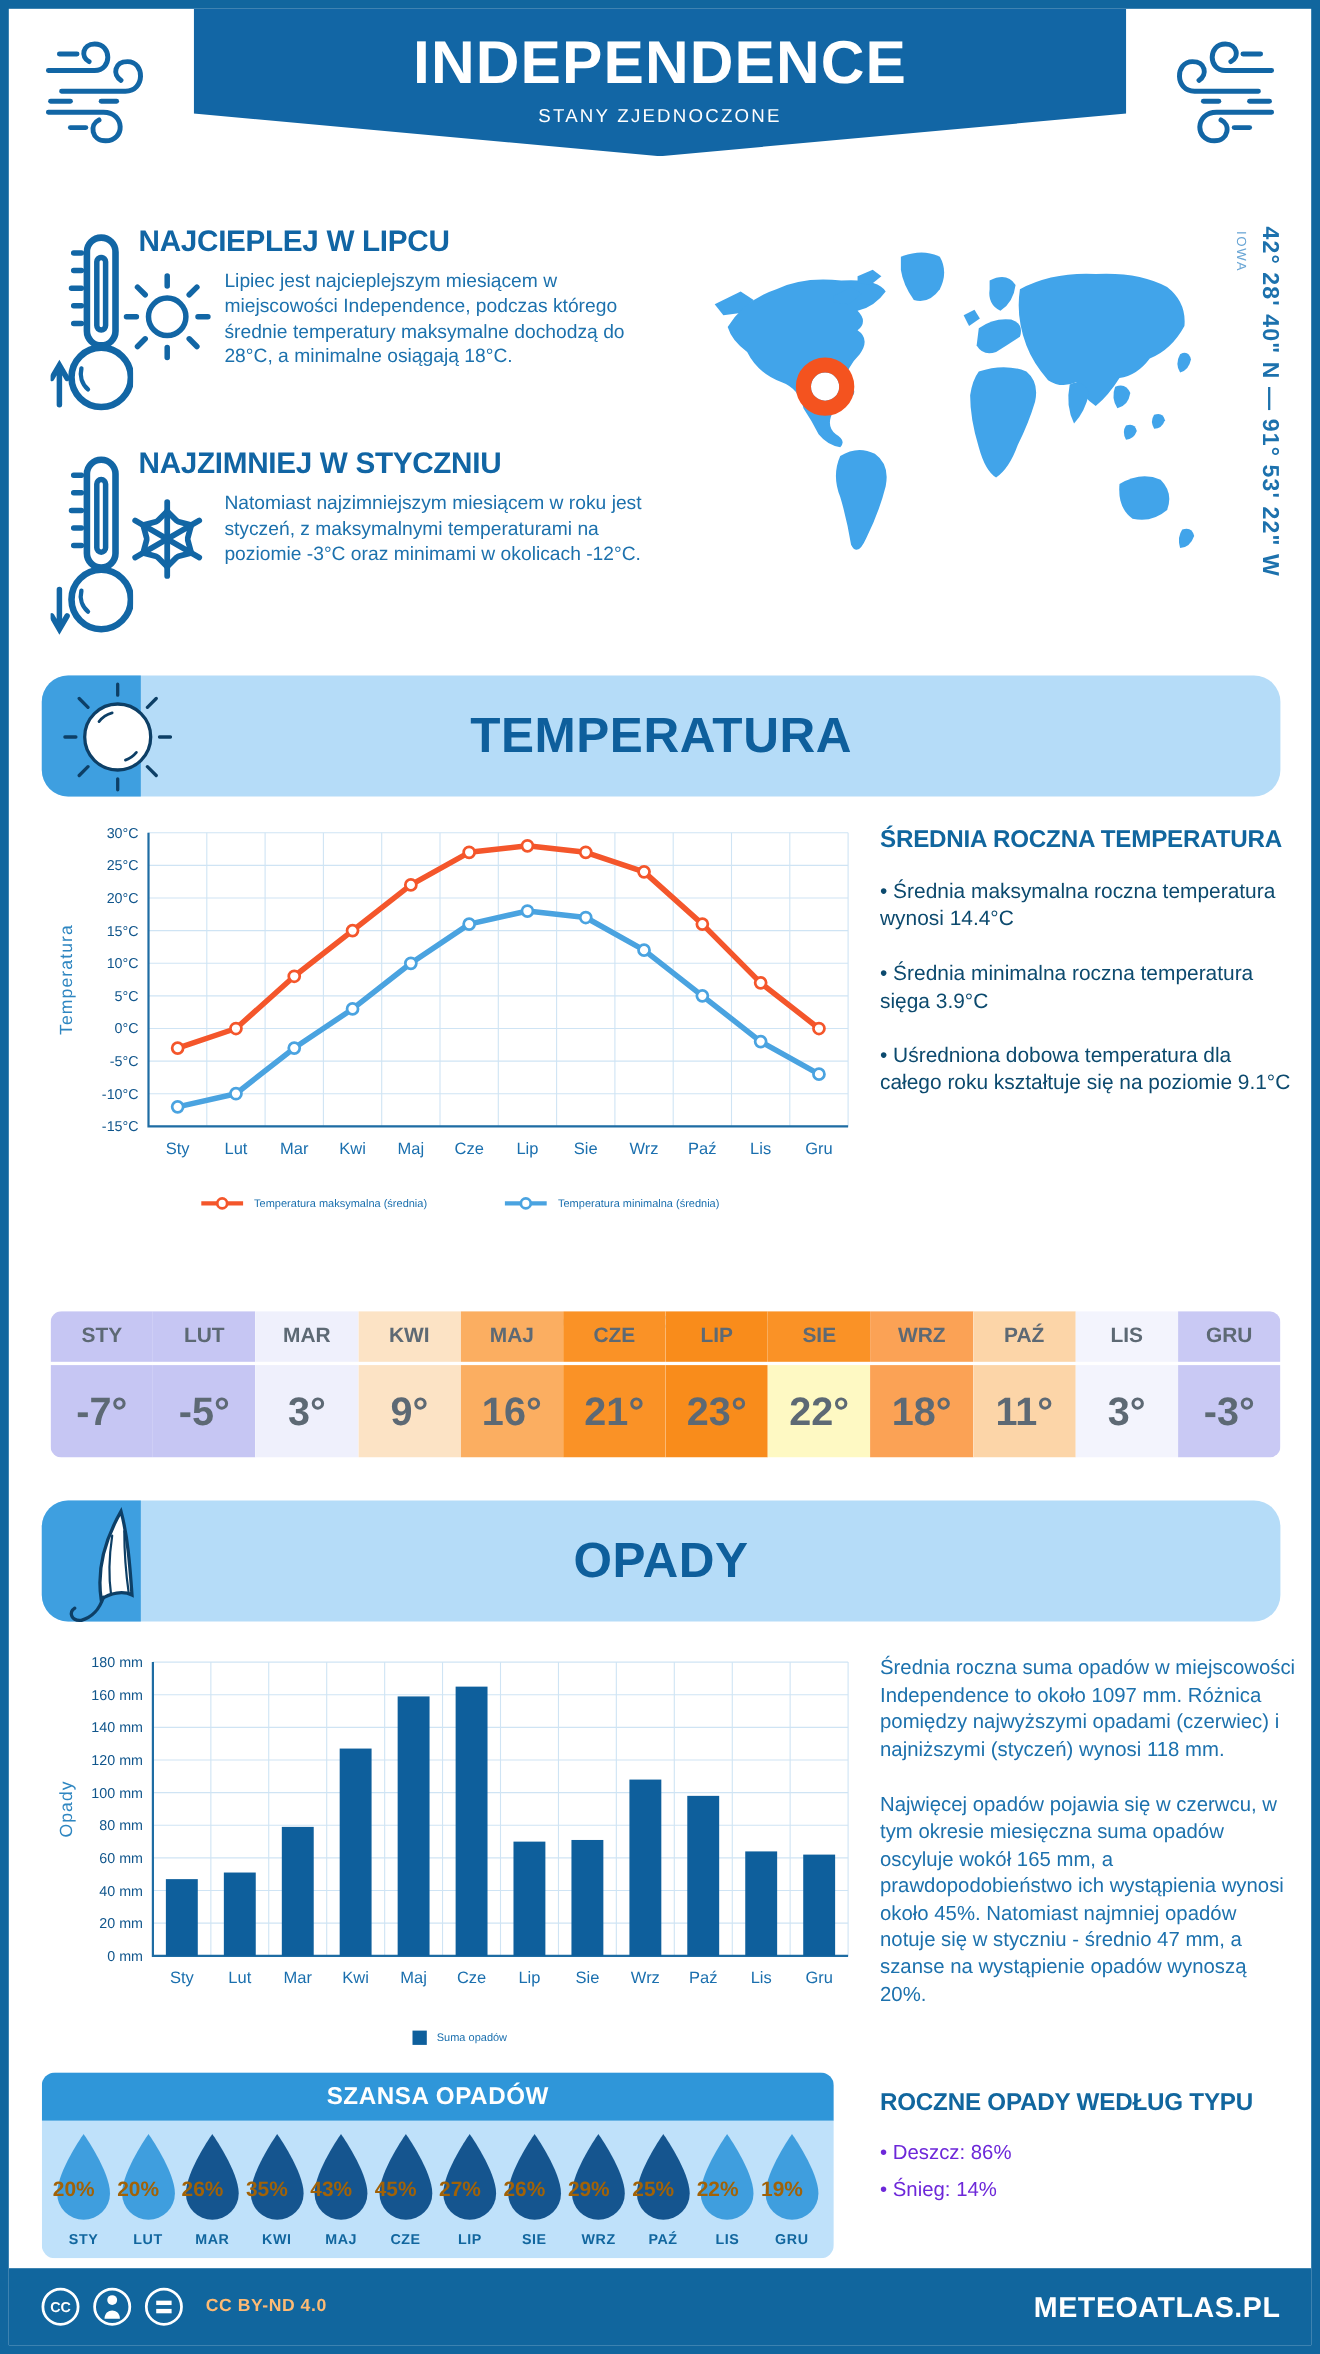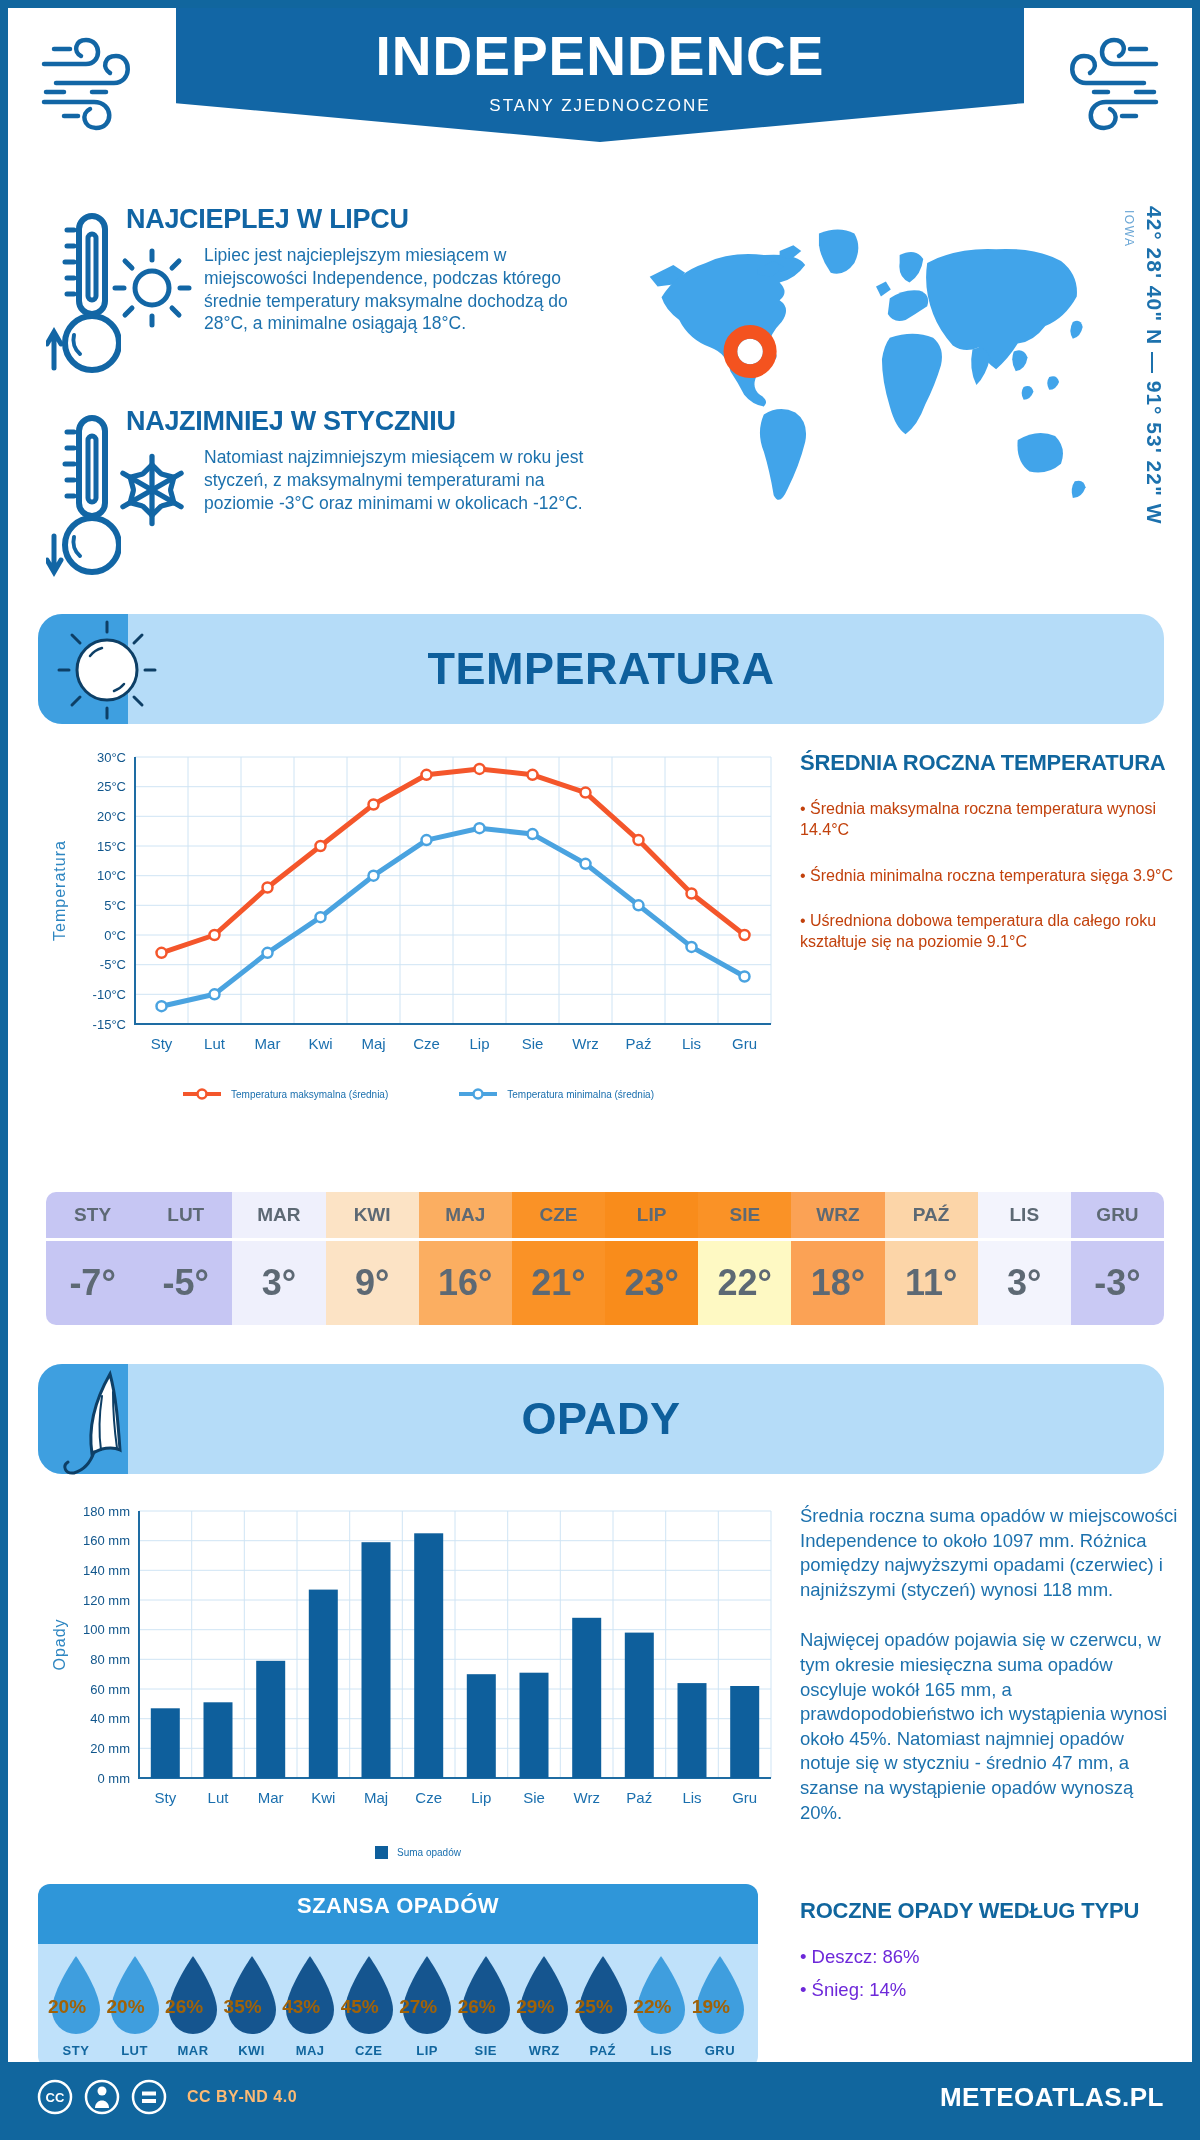--- a/index.html
+++ b/index.html
@@ -40,36 +40,36 @@
   #temp-chart{position:absolute;left:35px;top:733px;width:750px;height:335px;}
   #temp-legend{position:absolute;left:35px;top:1080px;width:750px;display:flex;justify-content:center;gap:70px;}
   #precip-chart{position:absolute;left:35px;top:1487px;width:750px;height:335px;}
   #precip-legend{position:absolute;left:35px;top:1838px;width:750px;display:flex;justify-content:center;}
   .leg{display:flex;align-items:center;gap:9px;font-size:10px;color:#1a6fae;}
   .leg .sq{width:13px;height:13px;display:inline-block;}
 
   
   .rcol-h{font-size:22px;font-weight:bold;color:#11669e;letter-spacing:-0.2px;margin:0 0 22px 0;}
   #annual{position:absolute;left:792px;top:742px;width:376px;}
-  #annual .bullet{font-size:16px;color:#c2410c;line-height:1.33;margin-bottom:24px;}
+  #annual .bullet{font-size:19px;color:#0c4a6e;line-height:1.33;margin-bottom:24px;}
   #precip-text{position:absolute;left:792px;top:1496px;width:378px;}
   #precip-text .para{font-size:18.5px;color:#1c71ad;line-height:1.33;margin-bottom:26px;}
   #ptype{position:absolute;left:792px;top:1890px;width:376px;}
   #ptype .bullet{font-size:18.5px;color:#6d28d9;margin-bottom:11px;}
 
   
   #daily-title{position:absolute;left:0;top:1184px;width:100%;text-align:center;font-size:25px;font-weight:bold;color:#11669e;}
   #daily-table{position:absolute;left:38px;top:1184px;width:1118px;display:flex;border-radius:10px;overflow:hidden;}
   .dt-col{flex:1;display:flex;flex-direction:column;gap:3px;background:#fff;}
   .dt-head{height:46px;line-height:46px;text-align:center;font-size:19px;font-weight:bold;color:#5d6974;}
   .dt-val{height:84px;line-height:84px;text-align:center;font-size:36px;font-weight:bold;color:#5d6974;}
 
   
   #chance{position:absolute;left:30px;top:1876px;width:720px;border-radius:12px;overflow:hidden;}
-  #chance-head{height:60px;background:#2f96d9;color:#fff;font-size:22px;font-weight:bold;text-align:center;line-height:44px;letter-spacing:0.5px;}
+  #chance-head{height:44px;background:#2f96d9;color:#fff;font-size:22px;font-weight:bold;text-align:center;line-height:44px;letter-spacing:0.5px;}
   #drops{background:#bfe1fa;display:flex;justify-content:space-between;padding:10px 10px 10px;}
   .drop{position:relative;width:56px;text-align:center;}
   .drop-pct{position:absolute;top:42px;left:0;width:56px;text-align:left;color:#a16207;font-weight:bold;font-size:19px;}
   .drop-month{margin-top:3px;font-size:13px;font-weight:bold;color:#11669e;letter-spacing:0.5px;}
 
   
   #footer{position:absolute;left:0;bottom:0;width:100%;height:70px;background:#11669e;display:flex;align-items:center;justify-content:space-between;padding:0 28px;box-sizing:border-box;}
   #footer .cc-group{display:flex;align-items:center;gap:9px;}
   #footer .license{color:#fdba74;font-weight:bold;font-size:16px;letter-spacing:0.5px;margin-left:10px;}
   #footer .site{color:#fff;font-weight:bold;font-size:26px;letter-spacing:0.5px;}

